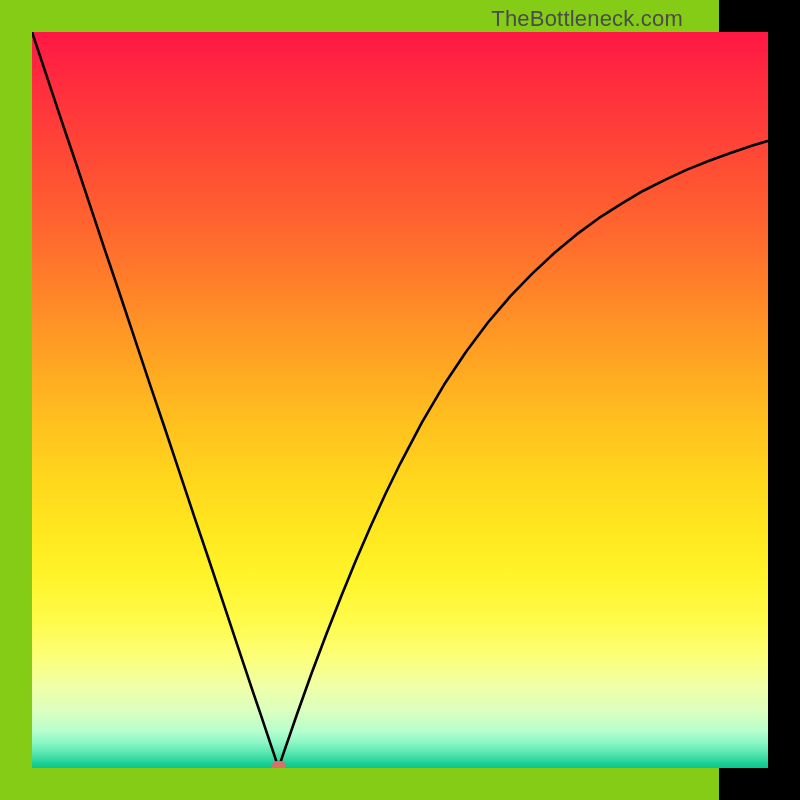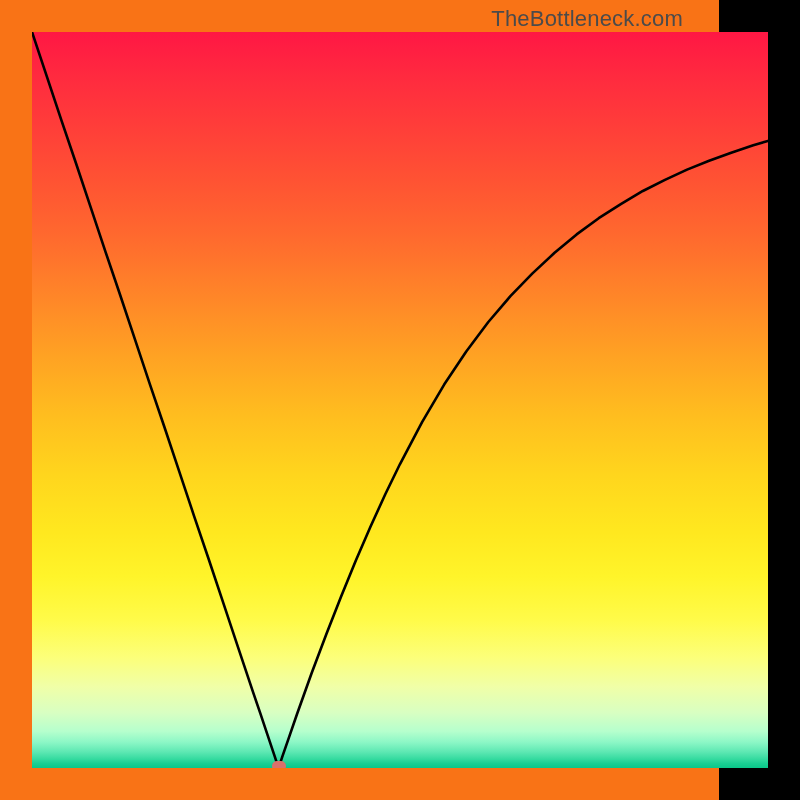--- a/index.html
+++ b/index.html
@@ -10,21 +10,21 @@
     background: #000;
     overflow: hidden;
     font-family: Arial, Helvetica, sans-serif;
   }
   .frame {
     position: absolute;
     top: 0;
     left: 0;
     width: 719px;
     height: 800px;
-    background: #f97316;
+    background: #84cc16;
   }
   .plot-area {
     position: absolute;
     top: 32px;
     left: 32px;
     width: 736px;
     height: 736px;
     overflow: hidden;
   }
   .gradient-base {

